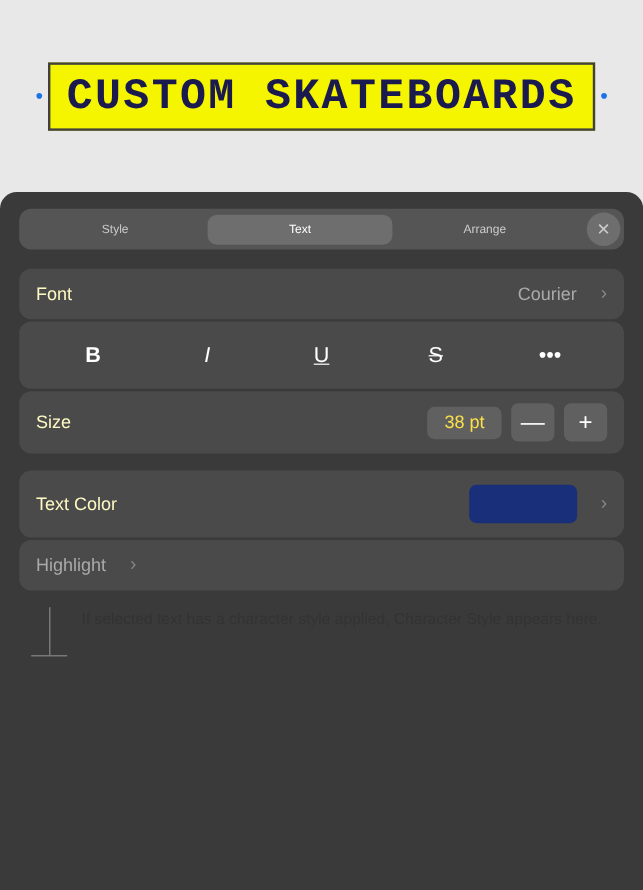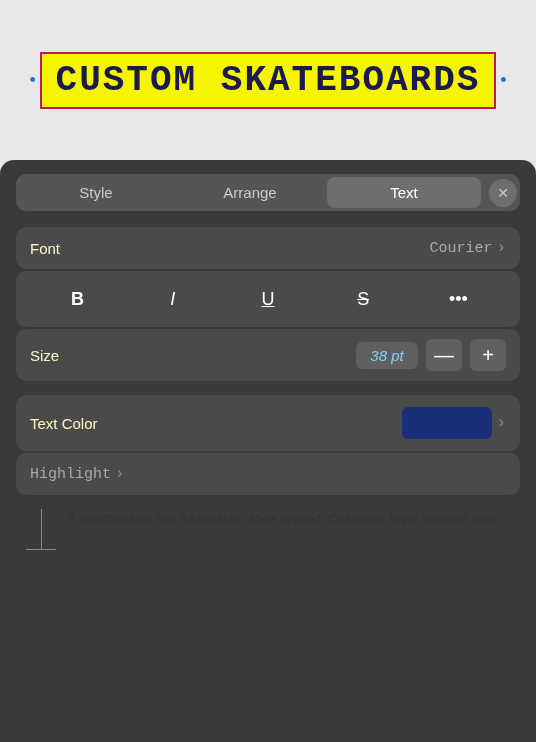--- a/index.html
+++ b/index.html
@@ -16,21 +16,21 @@
       background: #e8e8e8;
       display: flex;
       align-items: center;
       justify-content: center;
       height: 160px;
       position: relative;
     }
 
     .text-selected {
       background: #f5f500;
-      border: 2px solid #be185d;
+      border: 2px solid #404040;
       padding: 6px 14px;
       position: relative;
     }
 
     .text-selected::before,
     .text-selected::after {
       content: '•';
       position: absolute;
       color: #1a73e8;
       font-size: 18px;
@@ -65,21 +65,21 @@
       border-radius: 10px;
       padding: 3px;
       margin-bottom: 16px;
       position: relative;
     }
 
     .tab {
       flex: 1;
       text-align: center;
       padding: 7px 0;
-      font-size: 15px;
+      font-size: 10px;
       color: #cccccc;
       border-radius: 8px;
       cursor: pointer;
     }
 
     .tab.active {
       background: #6e6e6e;
       color: #ffffff;
       font-weight: 500;
     }
@@ -112,22 +112,21 @@
     .row-label {
       font-size: 15px;
       color: #fef9c3;
     }
 
     .row-value {
       font-size: 15px;
       color: #aaaaaa;
       display: flex;
       align-items: center;
-      gap: 4px;
-      font-family: Liberation Mono, monospace;
+      gap: 20px;
     }
 
     .chevron {
       color: #888888;
       font-size: 16px;
     }
 
     
     .format-row {
       background: #4a4a4a;
@@ -171,24 +170,23 @@
       display: flex;
       align-items: center;
       gap: 8px;
     }
 
     .size-value {
       background: #606060;
       border-radius: 6px;
       padding: 5px 12px;
       font-size: 15px;
-      color: #7dd3fc;
+      color: #fde047;
       min-width: 62px;
       text-align: center;
-      font-style: italic;
     }
 
     .size-btn {
       background: #606060;
       border-radius: 6px;
       width: 36px;
       height: 32px;
       display: flex;
       align-items: center;
       justify-content: center;
@@ -246,22 +244,22 @@
 <div class="canvas-area">
   <div class="text-selected">
     <span class="canvas-text">CUSTOM SKATEBOARDS</span>
   </div>
 </div>
 
 <div class="panel">
 
   <div class="tabs">
     <div class="tab">Style</div>
+    <div class="tab active">Text</div>
     <div class="tab">Arrange</div>
-    <div class="tab active">Text</div>
     <div class="close-btn">✕</div>
   </div>
 
   <div class="row">
     <span class="row-label">Font</span>
     <span class="row-value">
       <span>Courier</span>
       <span class="chevron">›</span>
     </span>
   </div>

